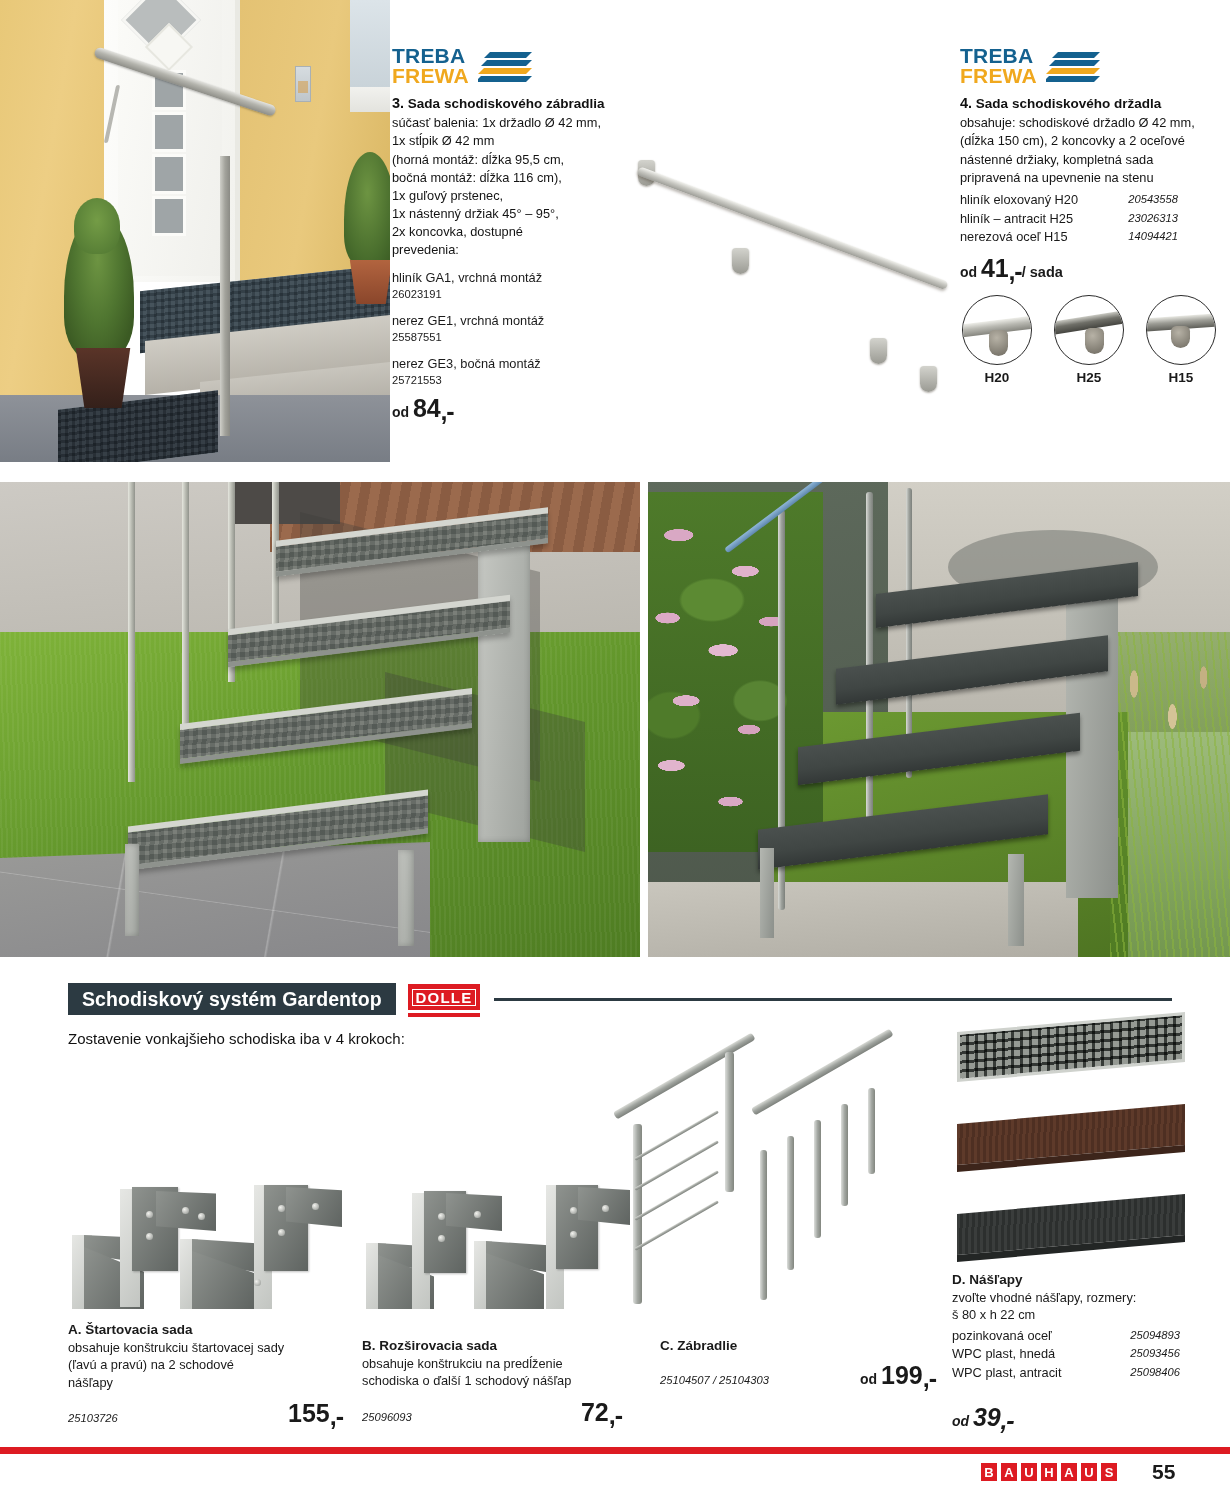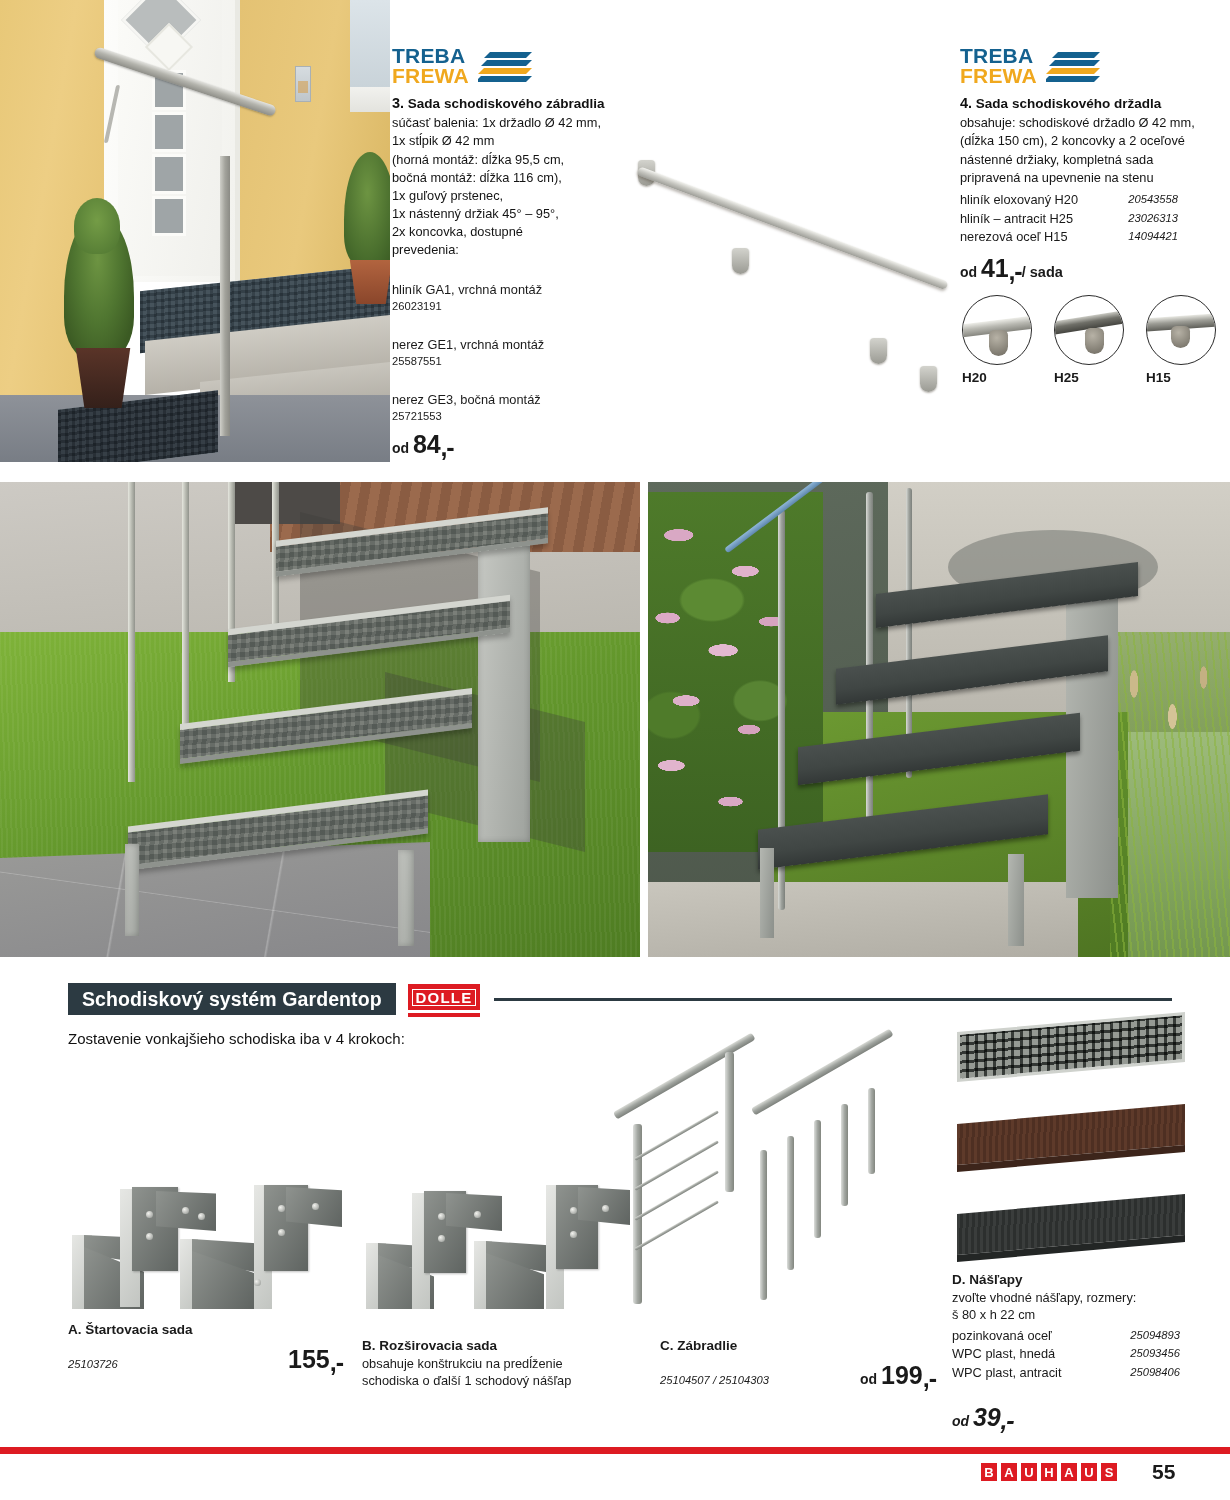--- a/index.html
+++ b/index.html
@@ -178,34 +178,34 @@
   .txtblock { position:absolute; }
   .treba-logo { display:flex; align-items:center; gap:9px; margin-bottom:9px; }
   .treba-words { line-height:.96; }
   .treba-words .t1 { font-size:21px; font-weight:bold; color:#14618f; letter-spacing:.2px; }
   .treba-words .t2 { font-size:21px; font-weight:bold; color:#f0a81e; letter-spacing:.2px; }
   .treba-mark { width:56px; height:34px; }
   .item-title { font-size:13.5px; font-weight:bold; color:#111; margin-bottom:3px; }
   .item-title .num { font-size:14.5px; }
   .body-txt { font-size:12.8px; line-height:1.34; color:#141414; }
   .body-txt p { margin-bottom:1px; }
-  .var-line { font-size:12.8px; line-height:1.32; margin-top:24px; }
+  .var-line { font-size:12.8px; line-height:1.32; margin-top:12px; }
   .artno { font-size:11.2px; color:#222; line-height:1.25; }
   .price { font-weight:bold; font-size:14px; margin-top:7px; }
   .price b { font-size:25px; letter-spacing:-.2px; }
   .price .cur { font-size:25px; font-weight:bold; position:relative; top:3px; letter-spacing:-1px;}
   .price .sada { font-size:14.5px; font-weight:bold; }
 
   .var-row { display:flex; justify-content:space-between; width:218px;
       font-size:12.8px; line-height:1.46; }
   .var-row .art { font-style:italic; font-size:11.2px; }
 
   
   .hicons { position:absolute; left:962px; top:295px; display:flex; gap:22px; }
-  .hicon { }
+  .hicon { text-align:center; }
   .hcircle { width:70px; height:70px; border-radius:50%; border:1.4px solid #2b2b2b;
       overflow:hidden; position:relative; background:#fff; }
   .hcircle .bar { position:absolute; left:-12%; width:124%; height:13px;
       background: linear-gradient(180deg,#efefea,#b9b9b2 45%,#86867f); }
   .hcircle .brk { position:absolute; width:19px; height:26px;
       background: radial-gradient(circle at 40% 30%, #b7b2a6, #6e6a60);
       border-radius:6px 6px 11px 11px; }
   .hlabel { font-size:13.5px; font-weight:bold; margin-top:5px; }
 
   
@@ -530,34 +530,43 @@
   <div class="tread" style="left:2px; top:182px; width:228px; height:48px;
        background: repeating-linear-gradient(92deg,#3a3d3c 0 3px,#2c2f2e 3px 6px);
        transform: skewY(-5deg); border-bottom:7px solid #232625;"></div>
 </div>
 
 <div class="txtblock" style="left:68px; top:1322px; width:275px;">
   <div class="prod-title">
     <span>A.</span>
     <span>Štartovacia sada</span>
   </div>
+  <div class="prod-desc">
+    <div>obsahuje konštrukciu štartovacej sady</div>
+    <div>(ľavú a pravú) na 2 schodové</div>
+    <div>nášľapy</div>
+  </div>
   <div class="prod-footrow">
     <span class="prod-art">25103726</span>
     <span class="prod-price"><b>155</b><span class="cur">,-</span></span>
   </div>
 </div>
 
 <div class="txtblock" style="left:362px; top:1338px; width:260px;">
   <div class="prod-title">
     <span>B.</span>
     <span>Rozširovacia sada</span>
   </div>
   <div class="prod-desc">
     <div>obsahuje konštrukciu na predĺženie</div>
     <div>schodiska o ďalší 1 schodový nášľap</div>
+  </div>
+  <div class="prod-footrow">
+    <span class="prod-art">25096093</span>
+    <span class="prod-price"><b>72</b><span class="cur">,-</span></span>
   </div>
 </div>
 
 <div class="txtblock" style="left:660px; top:1338px; width:276px;">
   <div class="prod-title">
     <span>C.</span>
     <span>Zábradlie</span>
   </div>
   <div class="prod-footrow">
     <span class="prod-art">25104507 / 25104303</span>

